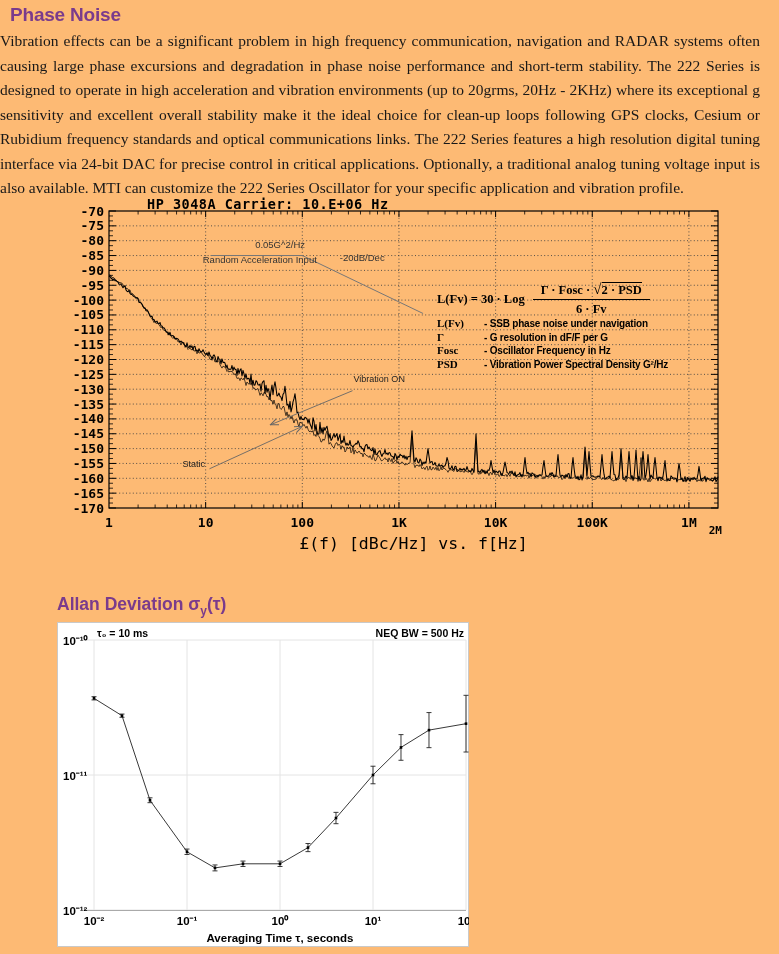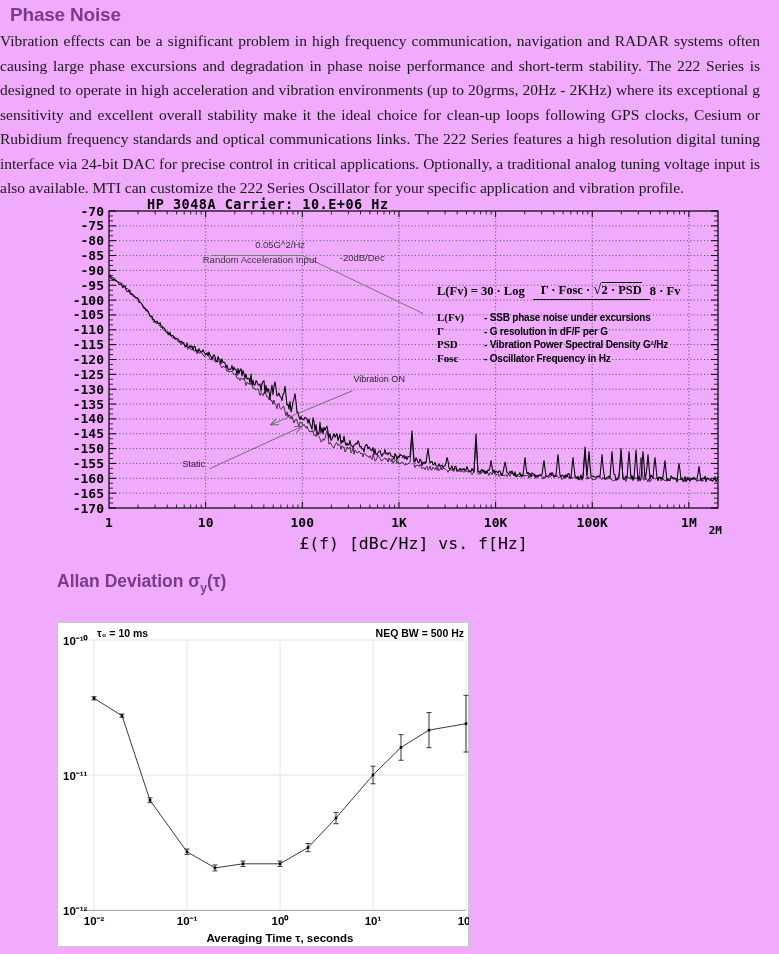--- a/index.html
+++ b/index.html
@@ -1,33 +1,33 @@
 <!DOCTYPE html>
 <html><head>
 <meta charset="utf-8">
 <style>
   html,body{margin:0;padding:0;background:#ffffff;}
   body{width:779px;height:954px;position:relative;overflow:hidden;font-family:"Liberation Sans",sans-serif;}
-  .page{position:absolute;inset:0;background:#f0abfc;}
+  .page{position:absolute;inset:0;background:#fdba74;}
   h1.h-purple{position:absolute;left:10px;top:4px;margin:0;font:bold 19px "Liberation Sans",sans-serif;letter-spacing:-0.2px;}
   p.intro{position:absolute;left:0;top:29px;width:760px;margin:0;font:15.5px/1.585 "Liberation Serif",serif;color:#181818;text-align:justify;}
   #phase-svg{position:absolute;left:60px;top:196px;}
   .formula-block{position:absolute;left:437px;top:282px;width:335px;color:#000;}
   .formula-row{display:flex;align-items:center;font:bold 12.5px "Liberation Serif",serif;white-space:nowrap;}
   .f-lhs{margin-right:8px;}
-  .frac{display:inline-flex;flex-direction:row;align-items:flex-start;}
+  .frac{display:inline-flex;flex-direction:column;align-items:center;}
   .num{padding:0 8px 1px 8px;border-bottom:1.4px solid #000;white-space:nowrap;}
   .den{padding-top:2px;}
   .sqrt{font-size:1.2em;line-height:1;}
   .rad{border-top:1.4px solid #000;}
-  .legend{margin-top:11px;}
+  .legend{}
   .lrow{display:flex;margin-bottom:1.5px;align-items:baseline;}
   .lterm{font:bold 11px "Liberation Serif",serif;width:47px;flex:none;}
   .ldesc{font:bold 10px "Liberation Sans",sans-serif;letter-spacing:-0.2px;white-space:nowrap;}
-  h2.allan-h{position:absolute;left:57px;top:571px;margin:0;font:bold 17.5px "Liberation Sans",sans-serif;}
+  h2.allan-h{position:absolute;left:57px;top:594px;margin:0;font:bold 17.5px "Liberation Sans",sans-serif;}
   h2.allan-h sub{font-size:12px;}
   #allan-svg{position:absolute;left:57px;top:622px;background:#fff;}
 </style>
 </head>
 <body>
 
 <div class="page">
   <h1 class="h-purple" style="color: rgb(122, 59, 140);">Phase Noise</h1>
   <p class="intro">Vibration effects can be a significant problem in high frequency communication, navigation and RADAR systems often causing large phase excursions and degradation in phase noise performance and short-term stability.  The 222 Series is designed to operate in high acceleration and vibration environments (up to 20grms, 20Hz - 2KHz) where its exceptional g sensitivity and excellent overall stability make it the ideal choice for clean-up loops following GPS clocks, Cesium or Rubidium frequency standards and optical communications links.  The 222 Series features a high resolution digital tuning interface via 24-bit DAC for precise control in critical applications. Optionally, a traditional analog tuning voltage input is also available. MTI can customize the 222 Series Oscillator for your specific application and vibration profile.</p>
 
@@ -334,39 +334,39 @@
       <text x="628.90795111887" y="331" text-anchor="middle" fill="#000" style="font: bold 13px &quot;DejaVu Sans Mono&quot;, monospace;">1M</text>
       <text x="662" y="338" text-anchor="end" fill="#000" style="font: bold 11px &quot;DejaVu Sans Mono&quot;, monospace;">2M</text>
       <text x="353.5" y="353" text-anchor="middle" fill="#000" style="font: 16.5px &quot;DejaVu Sans Mono&quot;, monospace;">£(f) [dBc/Hz] vs. f[Hz]</text>
     </svg>
 
   <div class="formula-block">
     <div class="formula-row">
       <span class="f-lhs">L(Fv) = 30 · Log</span>
       <span class="frac">
         <span class="num"><span>Γ · Fosc · </span><span class="sqrt">√</span><span class="rad">2 · PSD</span></span>
-        <span class="den">8 · Fv</span>
+        <span class="den">6 · Fv</span>
       </span>
     </div>
     <div class="legend">
       <div class="lrow">
           <span class="lterm">L(Fv)</span>
-          <span class="ldesc">- SSB phase noise under excursions</span>
+          <span class="ldesc">- SSB phase noise under navigation</span>
         </div>
       <div class="lrow">
           <span class="lterm">Γ</span>
           <span class="ldesc">- G resolution in dF/F per G</span>
         </div>
       <div class="lrow">
+          <span class="lterm">Fosc</span>
+          <span class="ldesc">- Oscillator Frequency in Hz</span>
+        </div>
+      <div class="lrow">
           <span class="lterm">PSD</span>
           <span class="ldesc">- Vibration Power Spectral Density G²/Hz</span>
-        </div>
-      <div class="lrow">
-          <span class="lterm">Fosc</span>
-          <span class="ldesc">- Oscillator Frequency in Hz</span>
         </div>
     </div>
   </div>
 
   <h2 class="h-purple allan-h" style="color: rgb(122, 59, 140);"><span>Allan Deviation σ</span><sub>y</sub><span>(τ)</span></h2>
 
   <svg id="allan-svg" width="412" height="325" viewBox="0 0 412 325">
       <rect x="0.5" y="0.5" width="411" height="324" fill="#fff" stroke="#c9c9c9" stroke-width="1"></rect>
       <line x1="37" y1="18" x2="37" y2="288" stroke="#e4e4e4" stroke-width="1"></line>
       <line x1="130" y1="18" x2="130" y2="288" stroke="#e4e4e4" stroke-width="1"></line>

